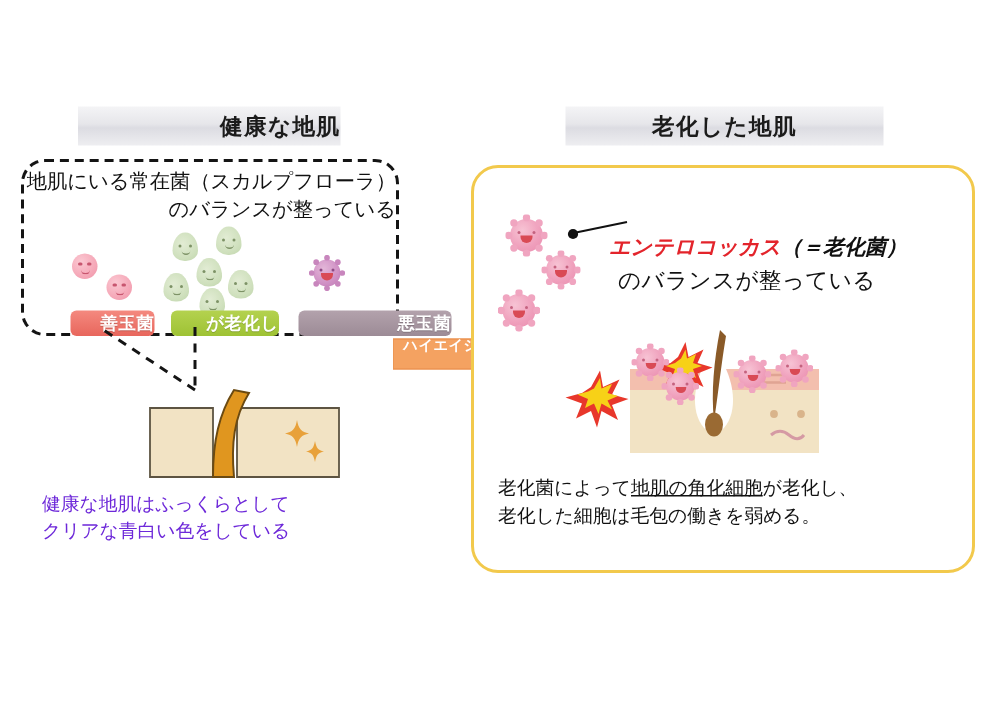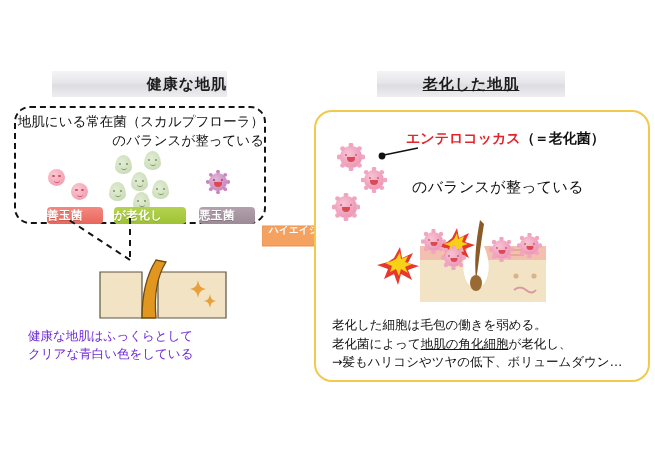--- a/index.html
+++ b/index.html
@@ -24,21 +24,21 @@
     height: 26px;
     line-height: 26px;
     text-align: center;
     font-size: 15px;
     font-weight: bold;
     color: #1b1b1b;
     background: linear-gradient(to bottom, #f4f4f6 0%, #e6e6ea 45%, #dcdce2 55%, #eeeef1 100%);
     letter-spacing: 1px;
   }
   #title-healthy { left: 52px; top: 71px; width: 175px; text-align: right; }
-  #title-aged    { left: 377px; top: 71px; width: 188px; text-decoration: underline; }
+  #title-aged    { left: 377px; top: 71px; width: 212px; }
 
   
   #healthy-bubble {
     position: absolute;
     left: 14px; top: 106px;
     width: 252px; height: 118px;
     border: 2px dashed #141414;
     border-radius: 16px;
     background: #ffffff;
     box-sizing: border-box;
@@ -119,27 +119,27 @@
   }
 
   
   .chip {
     position: absolute;
     height: 17px; line-height: 17px;
     border-radius: 4px;
     font-size: 11.5px;
     font-weight: bold;
     color: #ffffff;
-    text-align: left;
+    text-align: right;
     letter-spacing: 0.5px;
     text-shadow: 0 1px 0 rgba(0,0,0,.18);
   }
   #chip-good    { left: 47px;  top: 207px; width: 56px;  background: linear-gradient(to bottom,#f4897f,#e8665c); }
   #chip-neutral { left: 114px; top: 207px; width: 72px;  background: linear-gradient(to bottom,#b4d24f,#9ec234); }
-  #chip-bad     { left: 199px; top: 207px; width: 56px;  background: linear-gradient(to bottom,#b3a2ac,#9c8b96); }
+  #chip-bad     { left: 199px; top: 207px; width: 56px;  background: linear-gradient(to bottom,#b3a2ac,#9c8b96); padding-left: 46px; }
 
   
   #scalp-healthy { position: absolute; left: 98px; top: 258px; width: 130px; height: 62px; }
   #sparkles      { position: absolute; left: 188px; top: 278px; width: 32px; height: 34px; }
 
   #healthy-caption {
     position: absolute;
     left: 28px; top: 327px;
     width: 228px;
     font-size: 12.5px;
@@ -170,25 +170,26 @@
     border: 2px solid #f2c94c;
     border-radius: 18px;
     background: #ffffff;
     box-sizing: border-box;
   }
 
   #entero-leader { position: absolute; left: 360px; top: 140px; width: 60px; height: 30px; }
 
   #entero-label {
     position: absolute;
-    left: 406px; top: 130px;
+    left: 406px; top: 156px;
     font-size: 14px;
     font-weight: bold;
     color: #111111;
     white-space: nowrap;
+    font-style: italic;
   }
   #entero-label .red { color: #e3242b; }
 
   #flora-disorder {
     position: absolute;
     left: 412px; top: 178px;
     font-size: 15px;
     color: #111111;
     letter-spacing: 0.3px;
   }
@@ -453,18 +454,17 @@
         <circle cx="1.8" cy="12" r="2.1"></circle>
           <circle cx="4.8" cy="4.8" r="2.1"></circle>
       </g>
     </svg>
     <span class="beye" style="left:4px; top:7px; background:#c4627f;"></span>
     <span class="beye" style="right:4px; top:7px; background:#c4627f;"></span>
     <span class="bmouth" style="top:10px; width:7px; height:4px;"></span>
   </div>
 
   <div id="aged-caption">
+    <div><span>老化菌によって</span><span class="u">地肌の角化細胞</span><span>が老化し、</span></div>
     <div>老化した細胞は毛包の働きを弱める。</div>
-    <div><span>老化菌によって</span><span class="u">地肌の角化細胞</span><span>が老化し、</span></div>
-    <div>→髪もハリコシやツヤの低下、ボリュームダウン…</div>
   </div>
 
 </div>
 
 </body></html>

